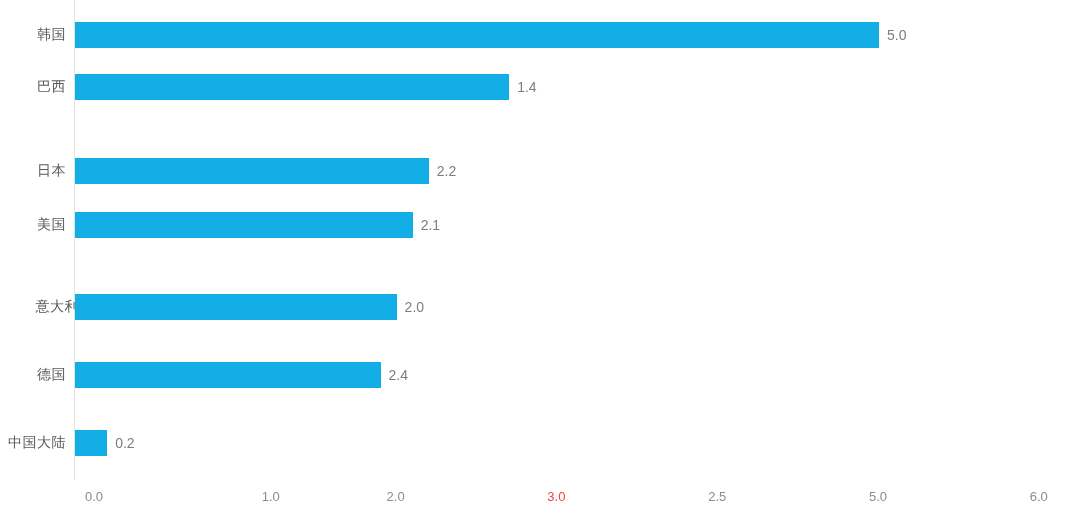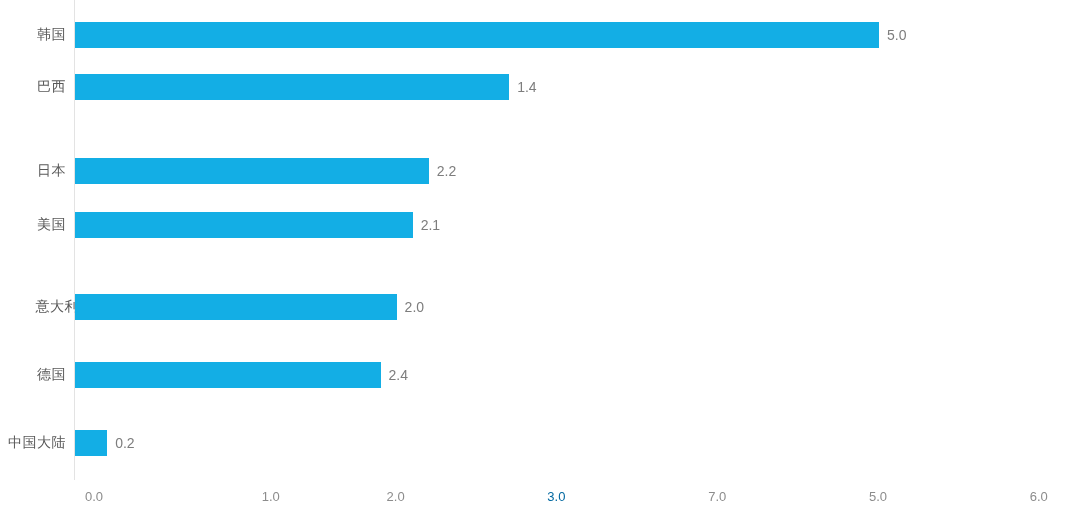--- a/index.html
+++ b/index.html
@@ -123,18 +123,18 @@
         <div class="bar-value" style="left: 388.52px; color: rgb(125, 125, 125);">2.4</div>
       </div>
       <div class="bar-row" style="top: 430px;">
         <div class="cat-label">中国大陆</div>
         <div class="bar" style="width: 32.16px; background: rgb(19, 174, 229);"></div>
         <div class="bar-value" style="left: 115.16px; color: rgb(125, 125, 125);">0.2</div>
       </div>
       <div class="x-tick" style="left: 74px; color: rgb(140, 140, 140); margin-left: 20px;">0.0</div>
       <div class="x-tick" style="left: 234.8px; color: rgb(140, 140, 140); margin-left: 36px;">1.0</div>
       <div class="x-tick" style="left: 395.6px; color: rgb(140, 140, 140);">2.0</div>
-      <div class="x-tick" style="left: 556.4px; color: #0369a1;">3.0</div>
-      <div class="x-tick" style="left: 717.2px; color: rgb(140, 140, 140);">7.0</div>
+      <div class="x-tick" style="left: 556.4px; color: #ef4444;">3.0</div>
+      <div class="x-tick" style="left: 717.2px; color: rgb(140, 140, 140);">2.5</div>
       <div class="x-tick" style="left: 878px; color: rgb(140, 140, 140);">5.0</div>
       <div class="x-tick" style="left: 1038.8px; color: rgb(140, 140, 140);">6.0</div>
     </div>
 </div>
 
 </body></html>

